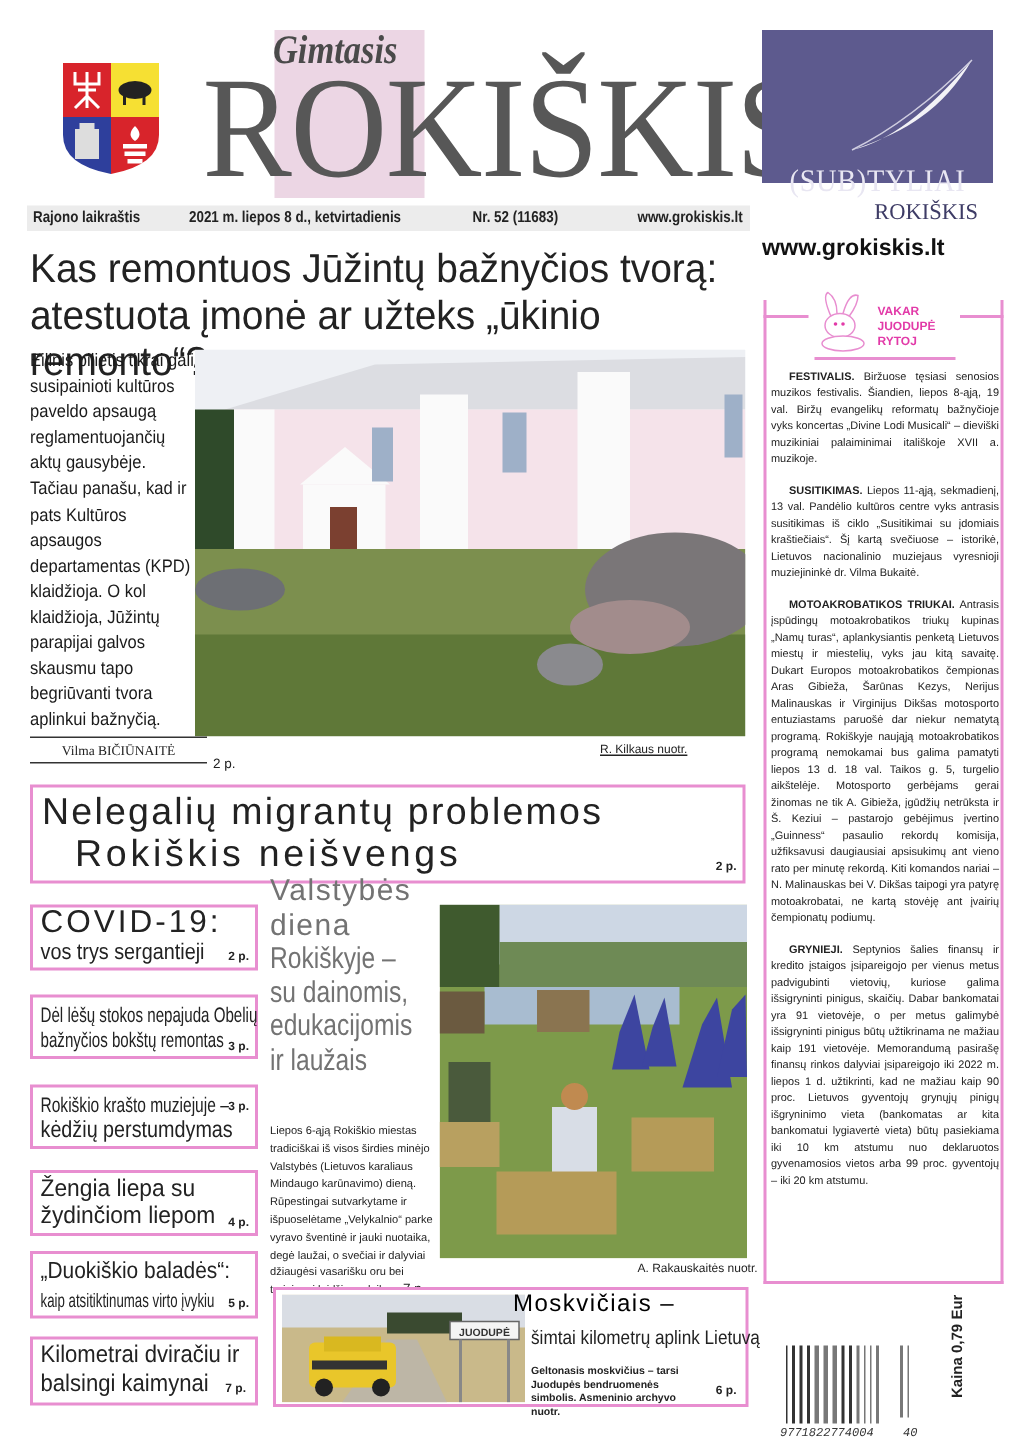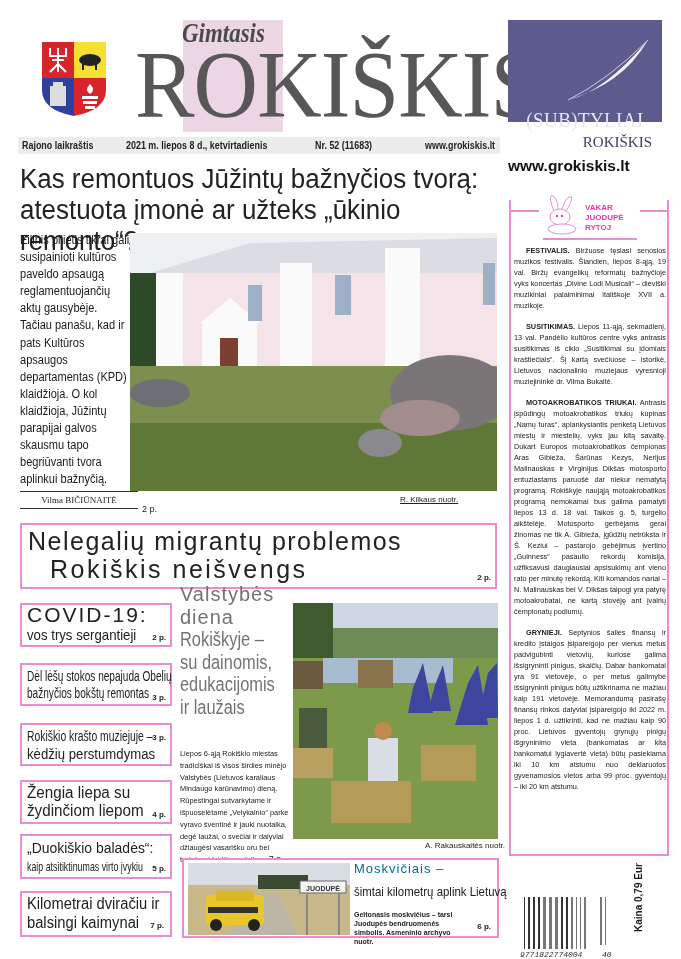--- a/index.html
+++ b/index.html
@@ -43,21 +43,21 @@
 
   
   #valst-title { left: 180px; top: 583px; width: 110px; font-size: 20px; line-height: 22.5px; color: #737373; }
   #valst-title div { white-space: nowrap; transform-origin: left top; }
   #valst-body { left: 180px; top: 748px; width: 112px; font-size: 7.4px; line-height: 11.8px; color: #222; }
   #folk-photo { left: 293px; top: 603px; width: 205px; height: 236px; overflow: hidden; }
   #photo2-credit { left: 425px; top: 841px; font-size: 8px; color: #222; text-align: center; }
 
   #moskv { left: 182px; top: 858px; width: 317px; height: 80px; }
   #car-photo { position: absolute; left: 4px; top: 3px; width: 162px; height: 72px; overflow: hidden; }
-  #moskv .t1 { position: absolute; left: 170px; top: 1px; font-size: 13px; letter-spacing: 1px; color: #0369a1; white-space: nowrap; }
+  #moskv .t1 { position: absolute; left: 158px; top: 1px; font-size: 16px; letter-spacing: 1px; color: #000000; white-space: nowrap; }
   #moskv .t2 { position: absolute; left: 170px; top: 24px; font-size: 13px; color: #222; white-space: nowrap; transform: scaleX(0.88); transform-origin: left top; }
   #moskv .cap { position: absolute; left: 170px; top: 50px; width: 110px; font-size: 7px; line-height: 9px; font-weight: bold; color: #222; }
 
   
   #vsr { left: 509px; top: 200px; width: 160px; height: 656px; border: 2px solid #e88ed0; border-top: none; }
   #vsr-topline-l { left: 509px; top: 210px; width: 30px; height: 2px; background: #e88ed0; }
   #vsr-topline-r { left: 640px; top: 210px; width: 29px; height: 2px; background: #e88ed0; }
   #vsr-underline { left: 543px; top: 238px; width: 94px; height: 2px; background: #e88ed0; }
   #bunny { left: 542px; top: 193px; width: 40px; height: 42px; }
   #vsr-label { left: 585px; top: 203px; font-size: 8px; line-height: 10px; font-weight: bold; color: #e23aa8; }

